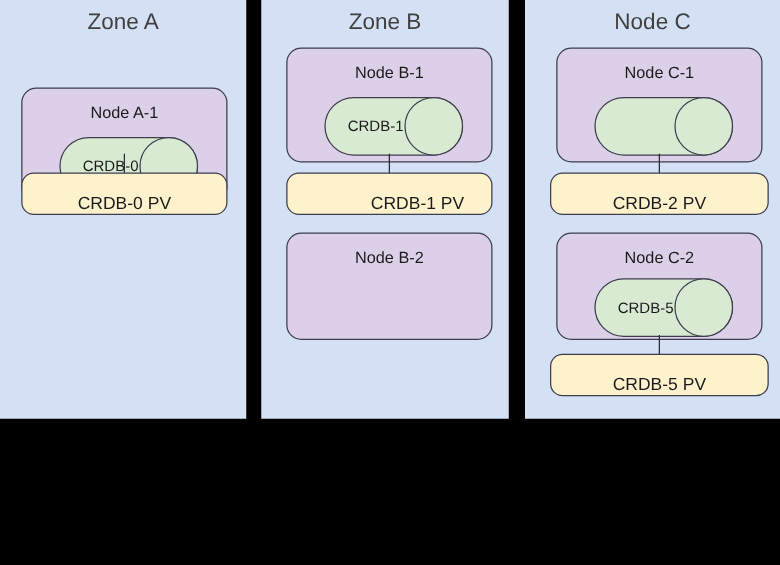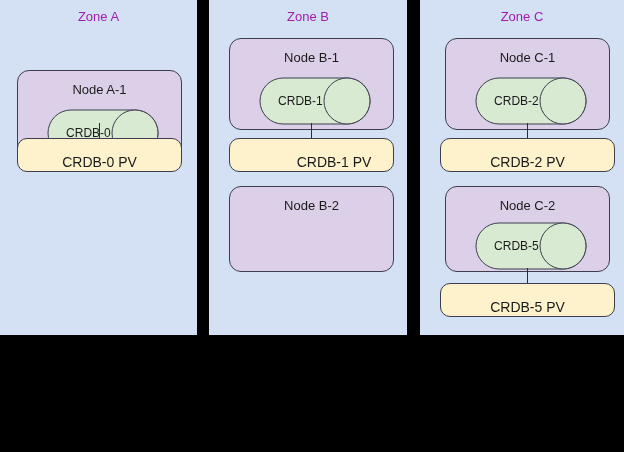--- a/index.html
+++ b/index.html
@@ -30,22 +30,22 @@
     background: #d4e1f5;
     box-sizing: border-box;
   }
 
   .zone-title {
     position: absolute;
     left: 0;
     right: 0;
     top: 9px;
     text-align: center;
-    font-size: 13px;
-    color: #a21caf;
+    font-size: 18px;
+    color: #404040;
     line-height: 16px;
     white-space: nowrap;
   }
 
   .node {
     position: absolute;
     background: #dcd0e8;
     border: 1px solid #3d3d4e;
     border-radius: 12px;
     box-sizing: border-box;
@@ -156,31 +156,30 @@
     <div class="pv" style="left:20px; top:138px; width:165px; height:34px;padding-left:45px;">
       <span class="pv-label">CRDB-1 PV</span>
     </div>
 
     <div class="node" style="left:20px; top:186px; width:165px; height:86px;">
       <div class="node-title">Node B-2</div>
     </div>
   </div>
 
   <div class="zone" style="left:420px; top:0px; width:204px; height:335px;">
-    <div class="zone-title">Zone C</div>
+    <div class="zone-title">Node C</div>
 
     <div class="node" style="left:25px; top:38px; width:165px; height:92px;padding-left:16px;">
       <div class="node-title">Node C-1</div>
 
       <div class="pod" style="left:29px; top:38px; width:112px; height:48px;">
         <svg width="112" height="48" viewBox="0 0 112 48">
           <path d="M 24 1 L 88 1 A 23 23 0 0 1 88 47 L 24 47 A 23 23 0 0 1 24 1 Z" fill="#d9ead3" stroke="#3d3d4e" stroke-width="1"></path>
           <ellipse cx="88" cy="24" rx="23" ry="23" fill="#d9ead3" stroke="#3d3d4e" stroke-width="1"></ellipse>
         </svg>
-        <div class="pod-label">CRDB-2</div>
       </div>
     </div>
 
     <div class="connector" style="left:107px; top:123px; height:16px;"></div>
 
     <div class="pv" style="left:20px; top:138px; width:175px; height:34px;">
       <span class="pv-label">CRDB-2 PV</span>
     </div>
 
     <div class="node" style="left:25px; top:186px; width:165px; height:86px;">

